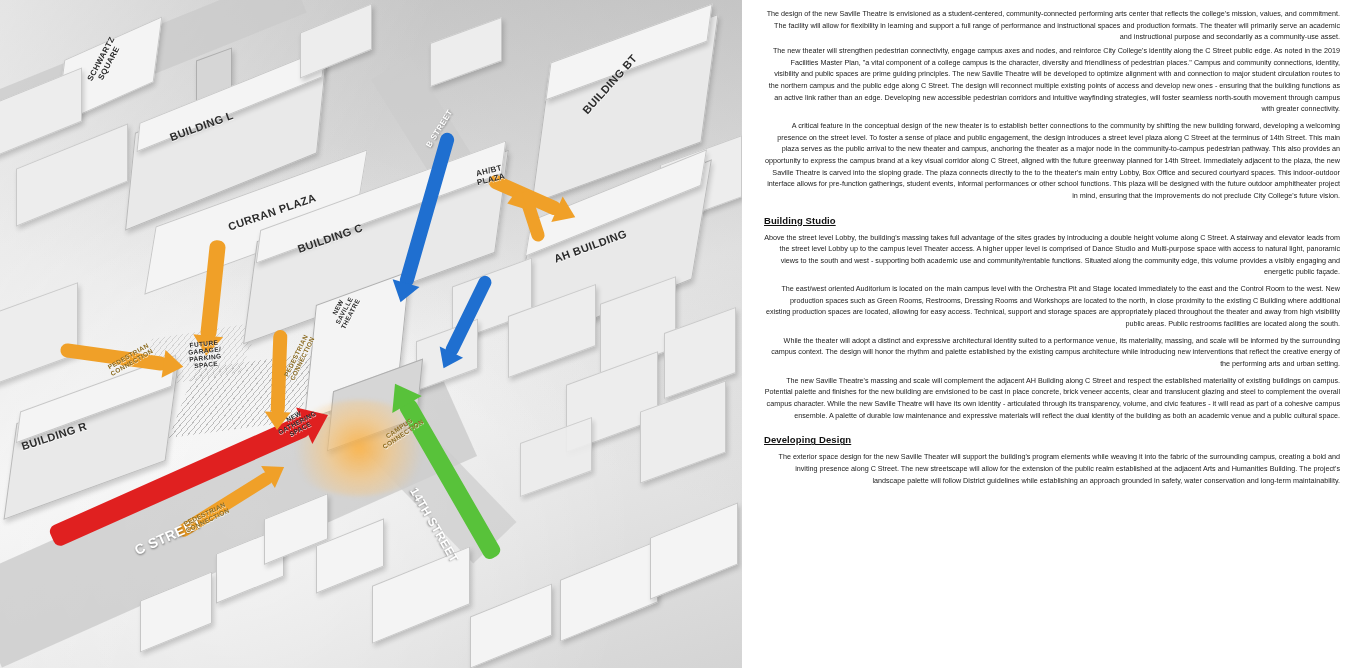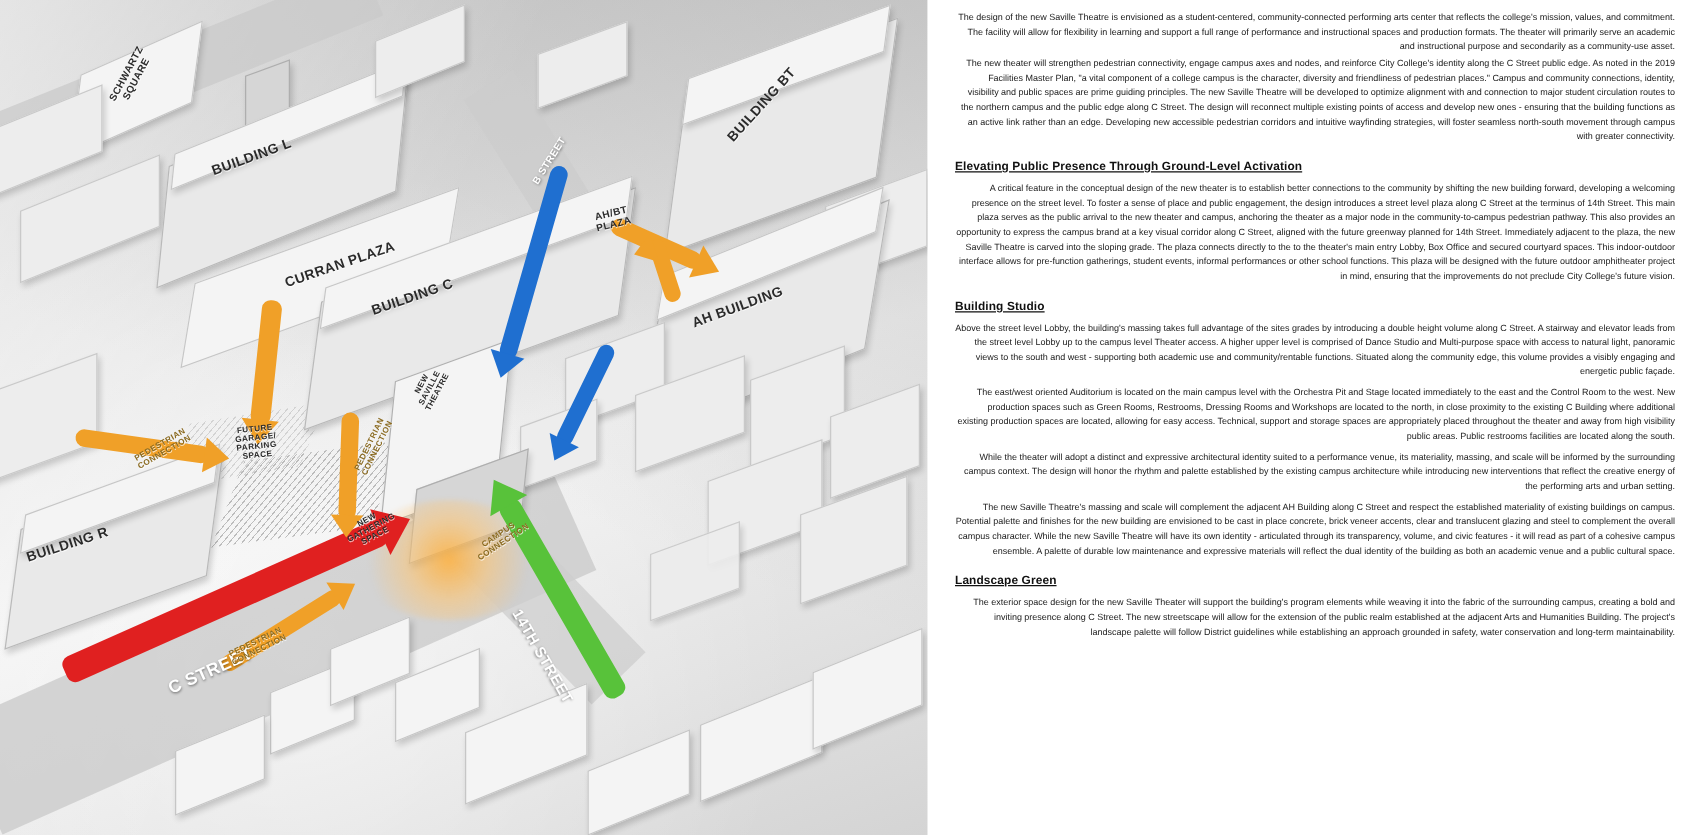--- a/index.html
+++ b/index.html
@@ -261,27 +261,26 @@
     <div class="plan-label xs" style="left:270px; top:350px; width:58px; white-space:normal; text-align:center; color:#8a6a20; transform:rotate(-64deg);">PEDESTRIAN CONNECTION</div>
     <div class="plan-label xs" style="left:178px; top:510px; width:56px; white-space:normal; text-align:center; color:#8a6a20; transform:rotate(-26deg);">PEDESTRIAN CONNECTION</div>
   </div>
 
   <div class="narrative">
 
     <p class="para intro">The design of the new Saville Theatre is envisioned as a student-centered, community-connected performing arts center that reflects the college's mission, values, and commitment.  The facility will allow for flexibility in learning and support a full range of performance and instructional spaces and production formats.  The theater will primarily serve an academic and instructional purpose and secondarily as a community-use asset.</p>
 
     <p class="para">The new theater will strengthen pedestrian connectivity, engage campus axes and nodes, and reinforce City College's identity along the C Street public edge.  As noted in the 2019 Facilities Master Plan, "a vital component of a college campus is the character, diversity and friendliness of pedestrian places."  Campus and community connections, identity, visibility and public spaces are prime guiding principles.  The new Saville Theatre will be developed to optimize alignment with and connection to major student circulation routes to the northern campus and the public edge along C Street. The design will reconnect multiple existing points of access and develop new ones - ensuring that the building functions as an active link rather than an edge.  Developing new accessible pedestrian corridors and intuitive wayfinding strategies, will foster seamless north-south movement through campus with greater connectivity.</p>
 
-    <div class="sec-head">Elevating Public Presence Through Ground-Level Activation </div>
     <p class="para">A critical feature in the conceptual design of the new theater is to establish better connections to the community by shifting the new building forward, developing a welcoming presence on the street level. To foster a sense of place and public engagement, the design introduces a street level plaza along C Street at the terminus of 14th Street. This main plaza serves as the public arrival to the new theater and campus, anchoring the theater as a major node in the community-to-campus pedestrian pathway. This also provides an opportunity to express the campus brand at a key visual corridor along C Street, aligned with the future greenway planned for 14th Street.  Immediately adjacent to the plaza, the new Saville Theatre is carved into the sloping grade.  The plaza connects directly to the to the theater's main entry Lobby, Box Office and secured courtyard spaces.  This indoor-outdoor interface allows for pre-function gatherings, student events, informal performances or other school functions.  This plaza will be designed with the future outdoor amphitheater project in mind, ensuring that the improvements do not preclude City College's future vision.</p>
 
     <div class="sec-head">Building Studio</div>
     <p class="para">Above the street level Lobby, the building's massing takes full advantage of the sites grades by introducing a double height volume along C Street.  A stairway and elevator leads from the street level Lobby up to the campus level Theater access. A higher upper level is comprised of Dance Studio and Multi-purpose space with access to natural light, panoramic views to the south and west - supporting both academic use and community/rentable functions.  Situated along the community edge, this volume provides a visibly engaging and energetic public façade.</p>
     <p class="para">The east/west oriented Auditorium is located on the main campus level with the Orchestra Pit and Stage located immediately to the east and the Control Room to the west.  New production spaces such as Green Rooms, Restrooms, Dressing Rooms and Workshops are located to the north, in close proximity to the existing C Building where additional existing production spaces are located, allowing for easy access.  Technical, support and storage spaces are appropriately placed throughout the theater and away from high visibility public areas.  Public restrooms facilities are located along the south.</p>
 
     <p class="para">While the theater will adopt a distinct and expressive architectural identity suited to a performance venue, its materiality, massing, and scale will be informed by the surrounding campus context. The design will honor the rhythm and palette established by the existing campus architecture while introducing new interventions that reflect the creative energy of the performing arts and urban setting.</p>
     <p class="para">The new Saville Theatre's massing and scale will complement the adjacent AH Building along C Street and respect the established materiality of existing buildings on campus.  Potential palette and finishes for the new building are envisioned to be cast in place concrete, brick veneer accents, clear and translucent glazing and steel to complement the overall campus character.  While the new Saville Theatre will have its own identity - articulated through its transparency, volume, and civic features - it will read as part of a cohesive campus ensemble. A palette of durable low maintenance and expressive materials will reflect the dual identity of the building as both an academic venue and a public cultural space.</p>
 
-    <div class="sec-head">Landscape Green</div>
+    <div class="sec-head">Developing Design</div>
     <p class="para">The exterior space design for the new Saville Theater will support the building's program elements while weaving it into the fabric of the surrounding campus, creating a bold and inviting presence along C Street.  The new streetscape will allow for the extension of the public realm established at the adjacent Arts and Humanities Building. The project's landscape palette will follow District guidelines while establishing an approach grounded in safety, water conservation and long-term maintainability.</p>
   </div>
 
 </div>
 
 </body></html>

